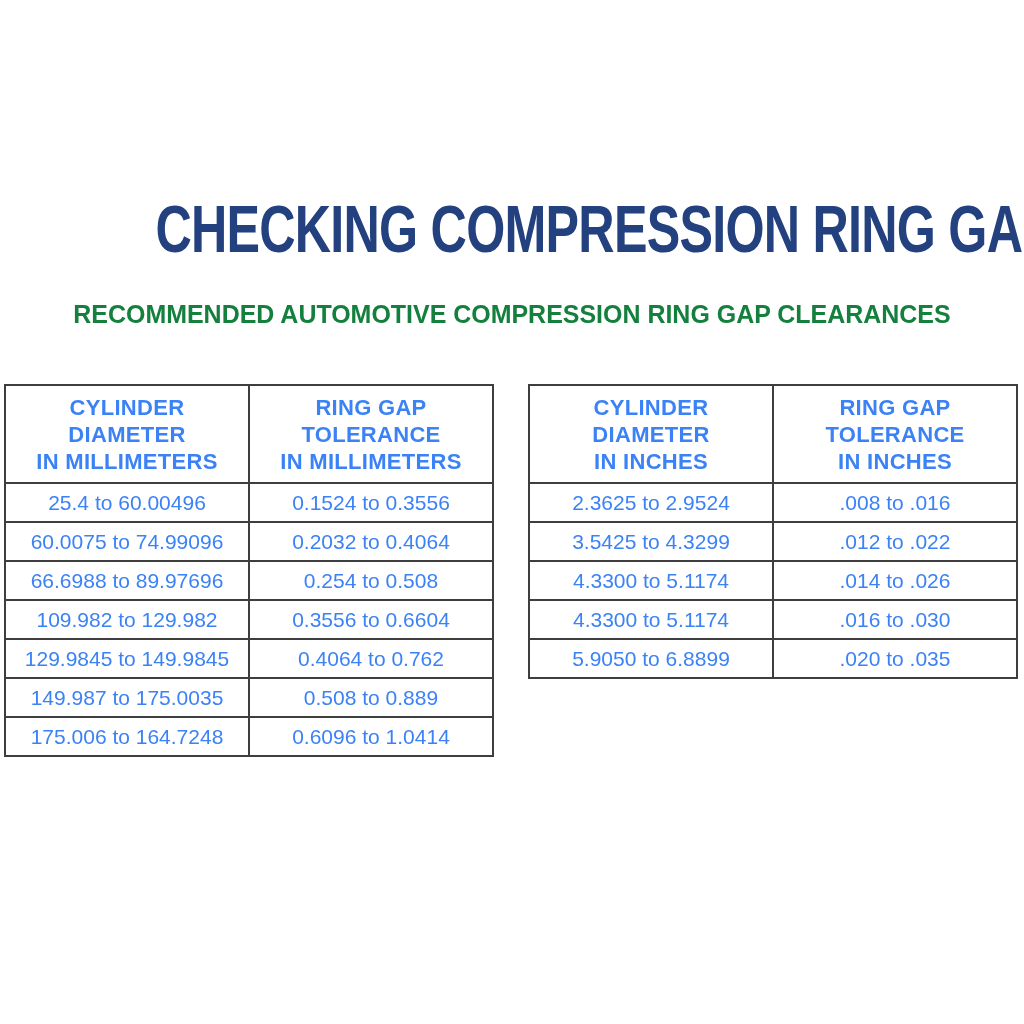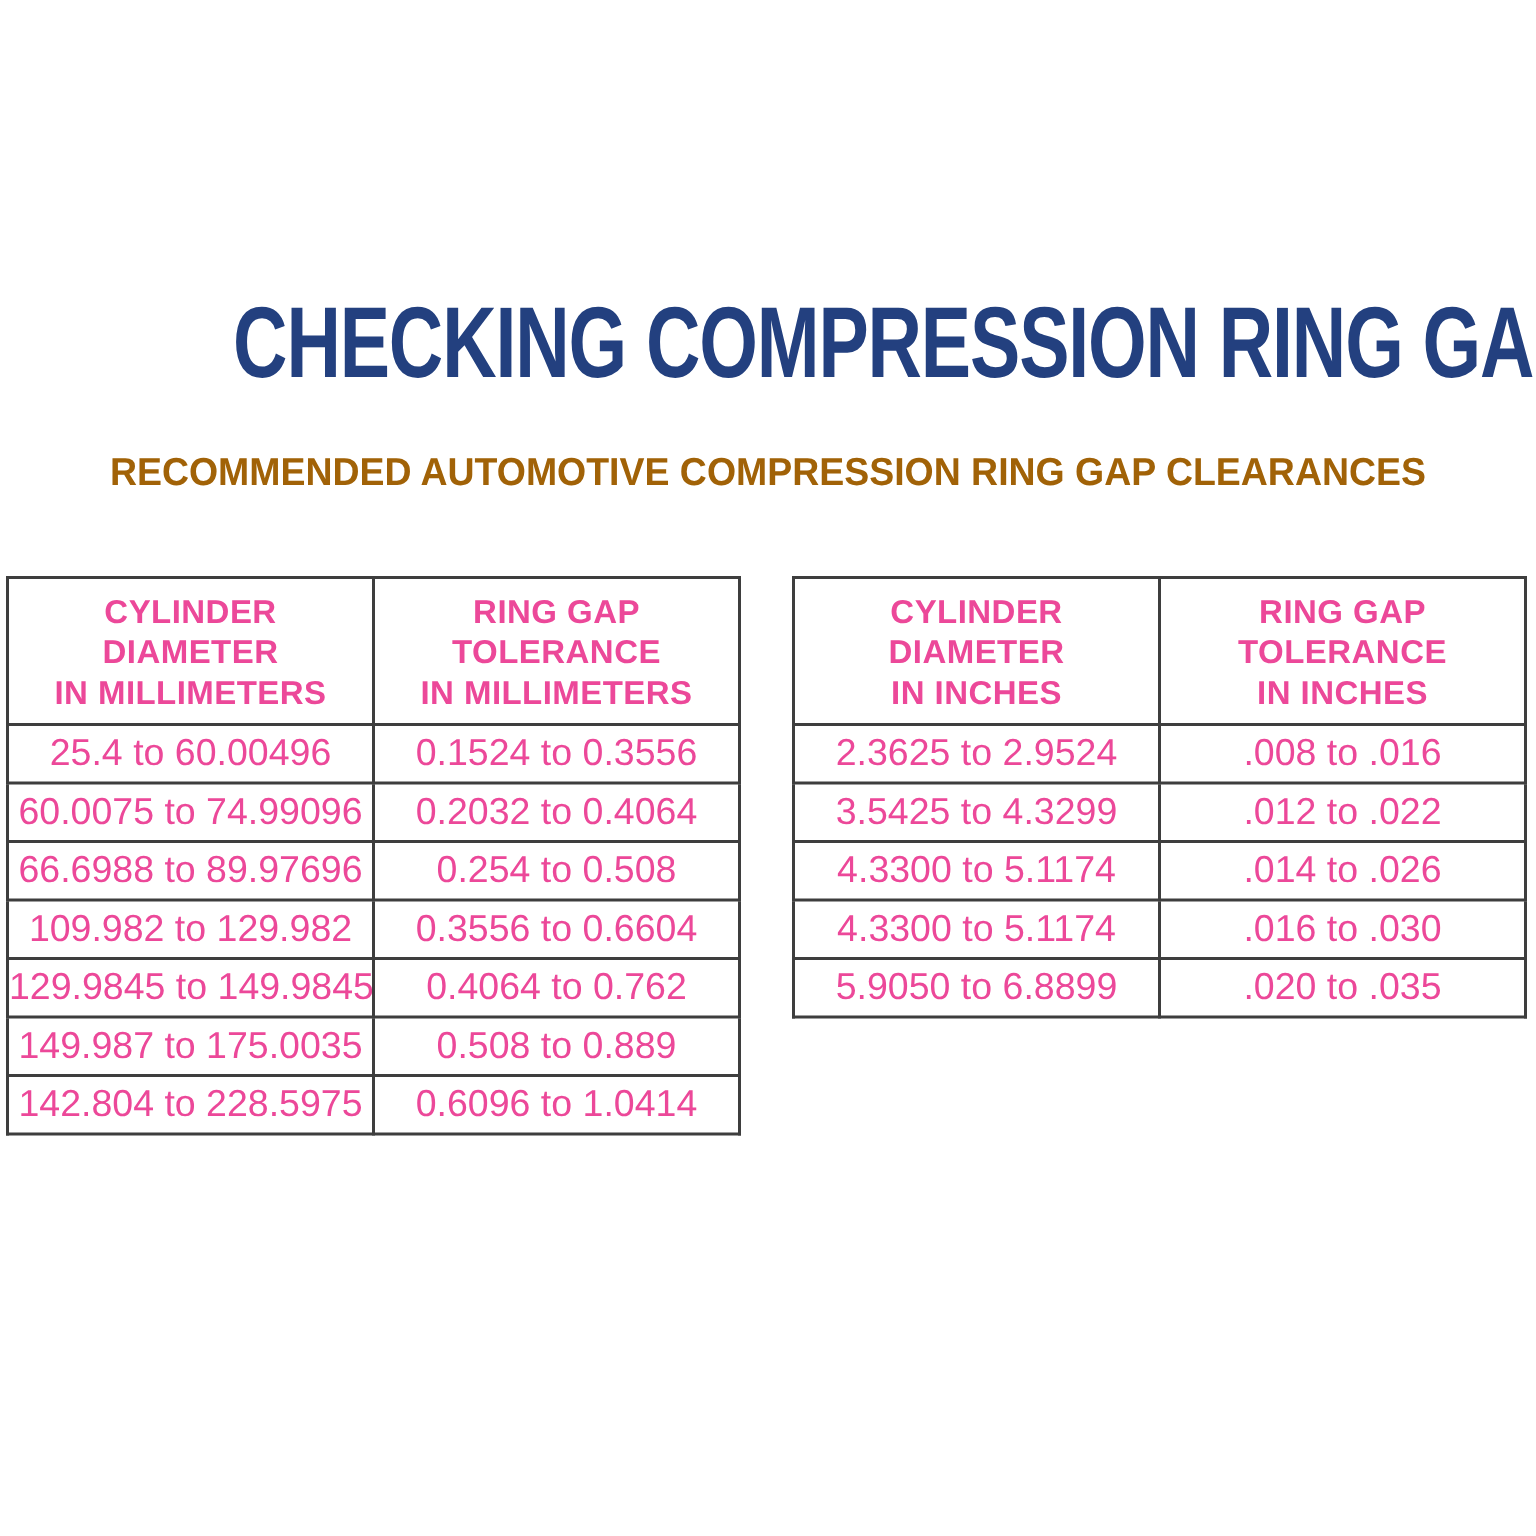--- a/index.html
+++ b/index.html
@@ -37,21 +37,21 @@
   .subtitle {
     position: absolute;
     top: 301px;
     left: 0;
     width: 1024px;
     margin: 0;
     text-align: center;
     font-size: 26px;
     line-height: 26px;
     font-weight: bold;
-    color: #a16207;
+    color: #15803d;
     white-space: nowrap;
   }
   .subtitle-inner {
     display: inline-block;
     transform: scaleX(0.96);
     transform-origin: 50% 50%;
   }
   table.spec-table {
     position: absolute;
     top: 384px;
@@ -60,36 +60,36 @@
     table-layout: fixed;
     background: #ffffff;
   }
   table.table-mm { left: 4px; }
   table.table-in { left: 528px; }
   .spec-table th,
   .spec-table td {
     border: 2px solid #3e3e3e;
     text-align: center;
     vertical-align: middle;
-    color: #ec4899;
+    color: #3b82f6;
     padding: 0;
     overflow: hidden;
     white-space: nowrap;
   }
   .spec-table th {
     height: 96px;
     font-size: 22px;
     font-weight: bold;
     line-height: 27px;
     letter-spacing: 0.3px;
   }
   .spec-table th span { display: block; }
   .spec-table td {
     height: 37px;
-    font-size: 25px;
+    font-size: 21px;
     font-weight: normal;
   }
 </style>
 </head>
 <body>
 
 <div class="page">
 
   <h1 class="title"><span class="title-inner">CHECKING COMPRESSION RING GAPS</span></h1>
 
@@ -129,21 +129,21 @@
       </tr>
       <tr>
         <td>129.9845 to 149.9845</td>
         <td>0.4064 to 0.762</td>
       </tr>
       <tr>
         <td>149.987 to 175.0035</td>
         <td>0.508 to 0.889</td>
       </tr>
       <tr>
-        <td>142.804 to 228.5975</td>
+        <td>175.006 to 164.7248</td>
         <td>0.6096 to 1.0414</td>
       </tr>
     </tbody>
   </table>
 
   <table class="spec-table table-in">
     <thead>
       <tr>
         <th>
           <span>CYLINDER</span>

